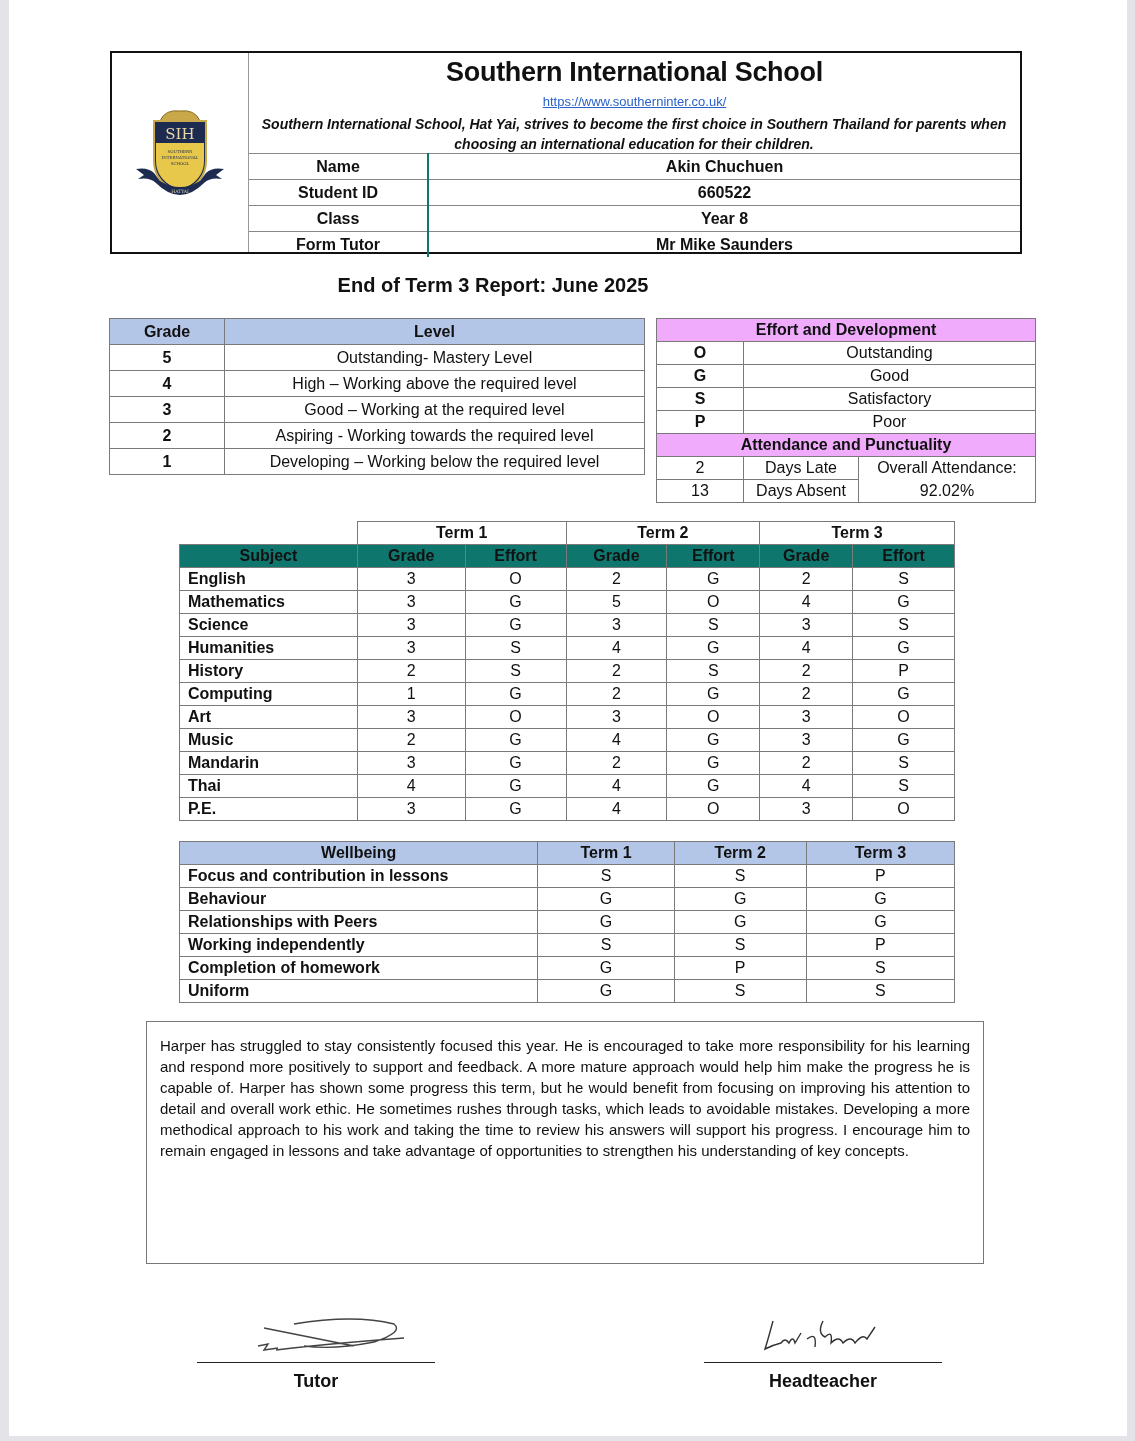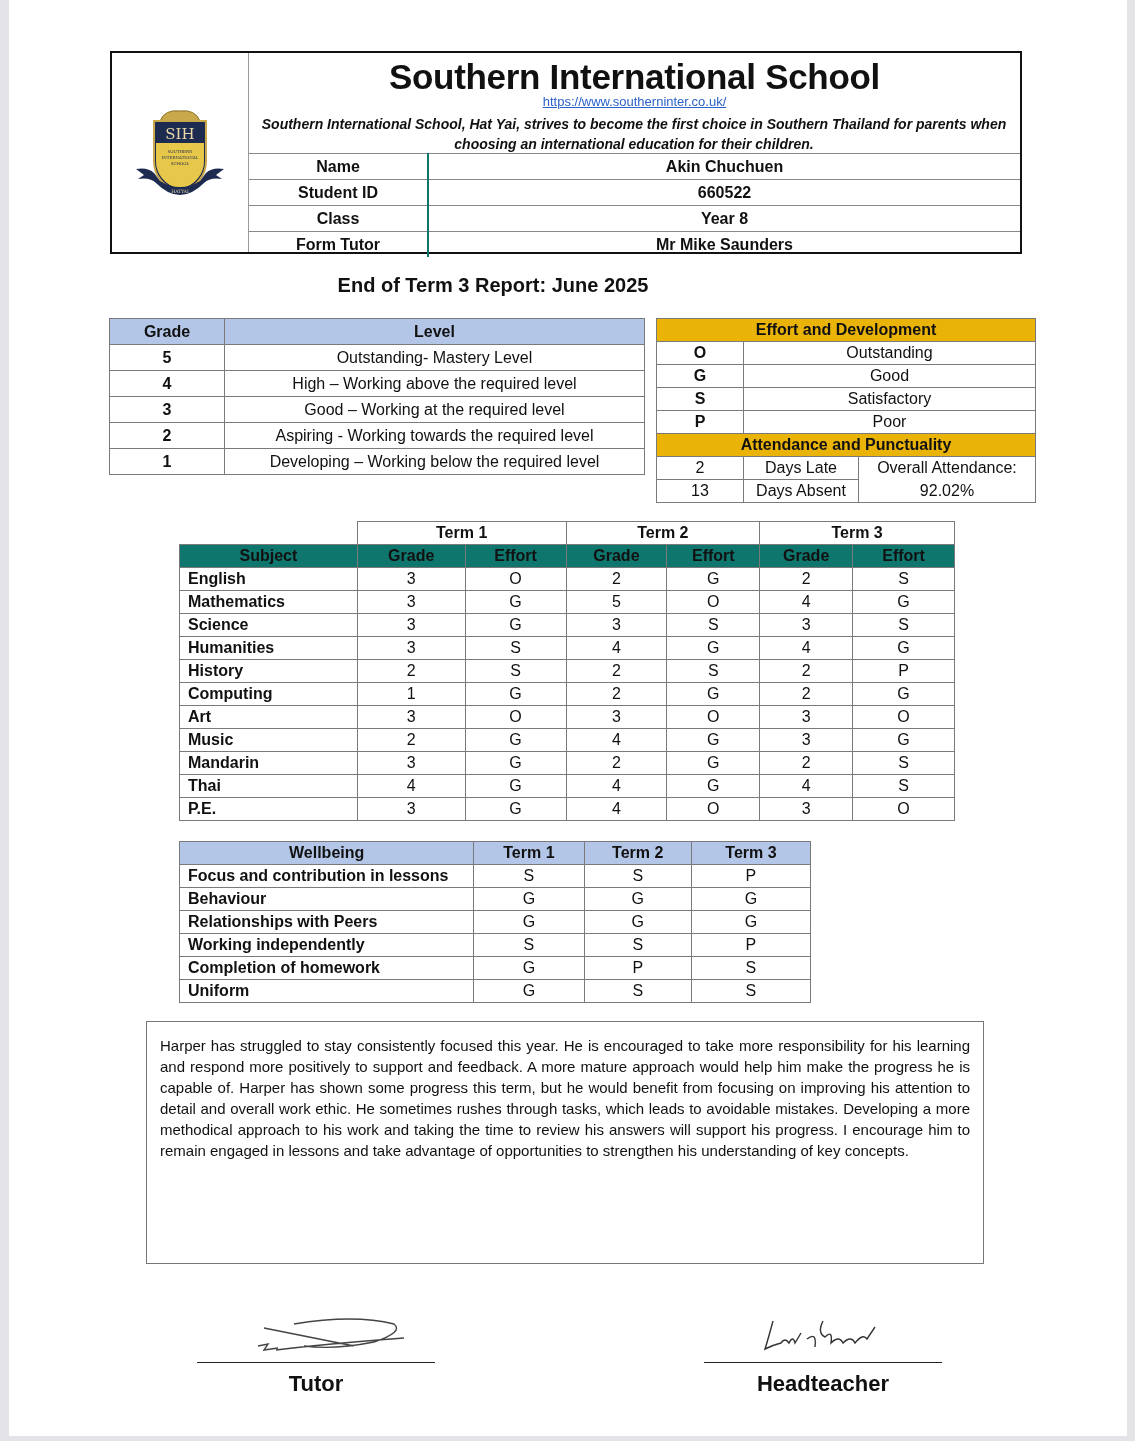--- a/index.html
+++ b/index.html
@@ -22,21 +22,21 @@
     left: 101px; top: 51px; width: 912px; height: 203px;
     border: 2px solid #111; box-sizing: border-box;
   }
   .logo-cell {
     position: absolute; left: 0; top: 0; width: 136px; height: 100%;
     border-right: 1px solid #999;
     display: flex; align-items: center; justify-content: center;
   }
   .school-title {
     position: absolute; left: 137px; right: 0; top: 4px;
-    text-align: center; font-weight: bold; font-size: 35px; letter-spacing: -0.3px;
+    text-align: center; font-weight: bold; font-size: 27px; letter-spacing: -0.3px;
   }
   .school-url {
     position: absolute; left: 137px; right: 0; top: 41px;
     text-align: center; font-size: 13px; color: #2a62c9; text-decoration: underline;
   }
   .school-motto {
     position: absolute; left: 140px; right: 4px; top: 61px;
     text-align: center; font-size: 14px; font-style: italic; font-weight: bold; line-height: 20px;
   }
   .info-table {
@@ -60,55 +60,55 @@
     border: 1px solid #7a7a7a; height: 25px; font-size: 16px; text-align: center;
   }
   .grade-key th { background: #b4c6e7; font-weight: bold; }
   .grade-key td.g { font-weight: bold; width: 114px; }
 
   
   .effort-key { left: 647px; top: 318px; width: 380px; }
   .effort-key td, .effort-key th {
     border: 1px solid #7a7a7a; height: 22px; font-size: 16px; text-align: center;
   }
-  .effort-key th { background: #eab308; font-weight: bold; }
+  .effort-key th { background: #f0abfc; font-weight: bold; }
   .effort-key td.code { font-weight: bold; width: 86px; }
 
   
   .subjects { left: 170px; top: 521px; width: 776px; }
   .subjects td, .subjects th {
     border: 1px solid #7a7a7a; height: 22px; font-size: 16px; text-align: center;
   }
   .subjects th.blue { background: #0f766e; }
   .subjects th { font-weight: bold; }
   .subjects td.subj { text-align: left; padding-left: 8px; font-weight: bold; }
   .subjects .blank { border: none; }
 
   
-  .wellbeing { left: 170px; top: 841px; width: 632px; }
+  .wellbeing { left: 170px; top: 841px; width: 776px; }
   .wellbeing td, .wellbeing th {
     border: 1px solid #7a7a7a; height: 22px; font-size: 16px; text-align: center;
   }
   .wellbeing th { background: #b4c6e7; font-weight: bold; }
   .wellbeing td.item { text-align: left; padding-left: 8px; font-weight: bold; margin-top: 24px; }
 
   
   .comment-box {
     left: 137px; top: 1021px; width: 838px; height: 243px;
     border: 1px solid #777; box-sizing: border-box;
     padding: 13px 13px 0 13px;
   }
   .comment-text {
     font-size: 15px; line-height: 21px; text-align: justify;
   }
 
   
   .sig { width: 238px; }
   .sig .line { border-top: 1px solid #222; margin-top: 0; }
-  .sig .label { text-align: center; font-weight: bold; font-size: 22px; margin-top: 8px; }
+  .sig .label { text-align: center; font-weight: bold; font-size: 18px; margin-top: 8px; }
   .sig-tutor { left: 188px; top: 1362px; }
   .sig-head { left: 695px; top: 1362px; }
   .sig-img-tutor { left: 245px; top: 1316px; }
   .sig-img-head { left: 750px; top: 1313px; }
 </style>
 </head>
 <body>
 
 <div class="page">
 

